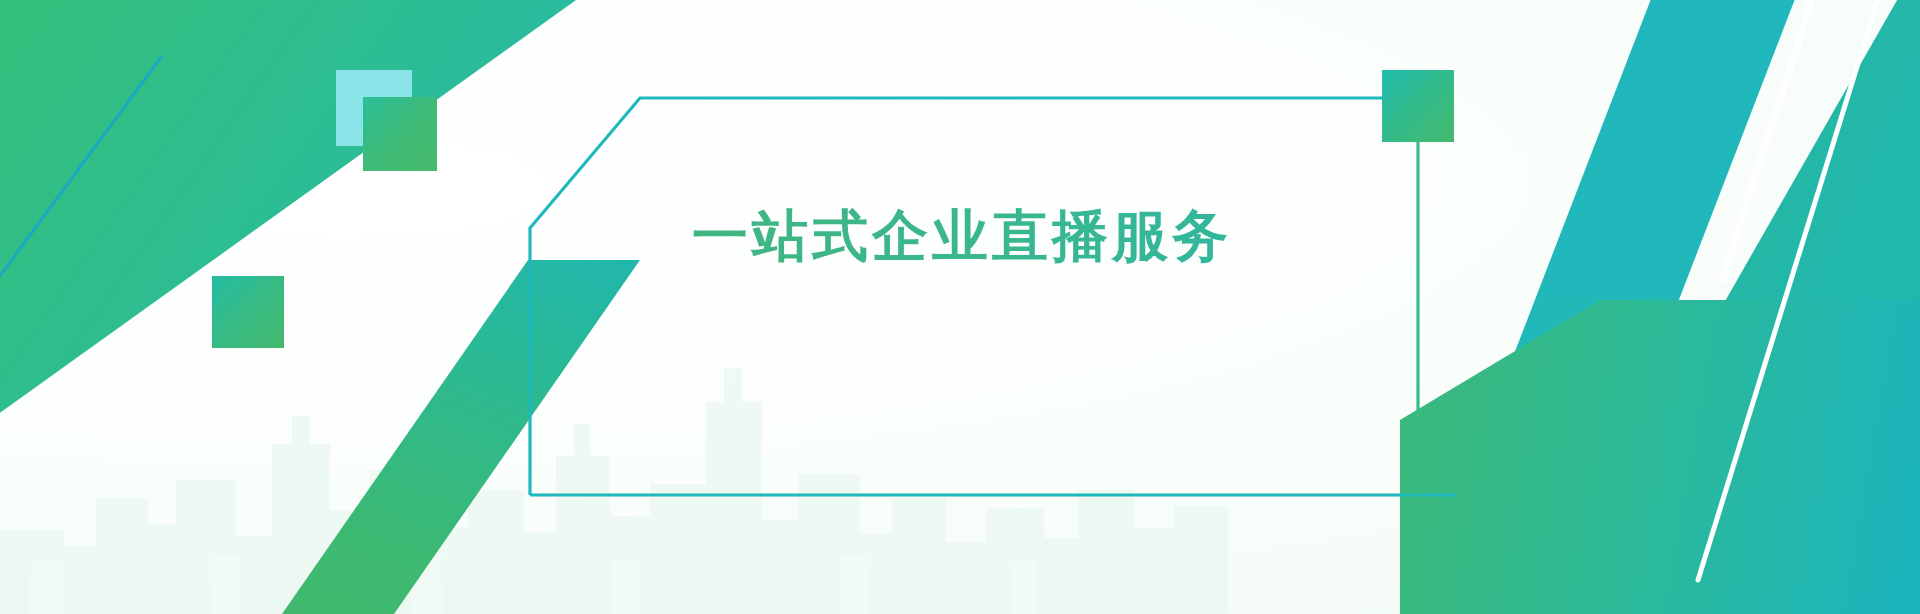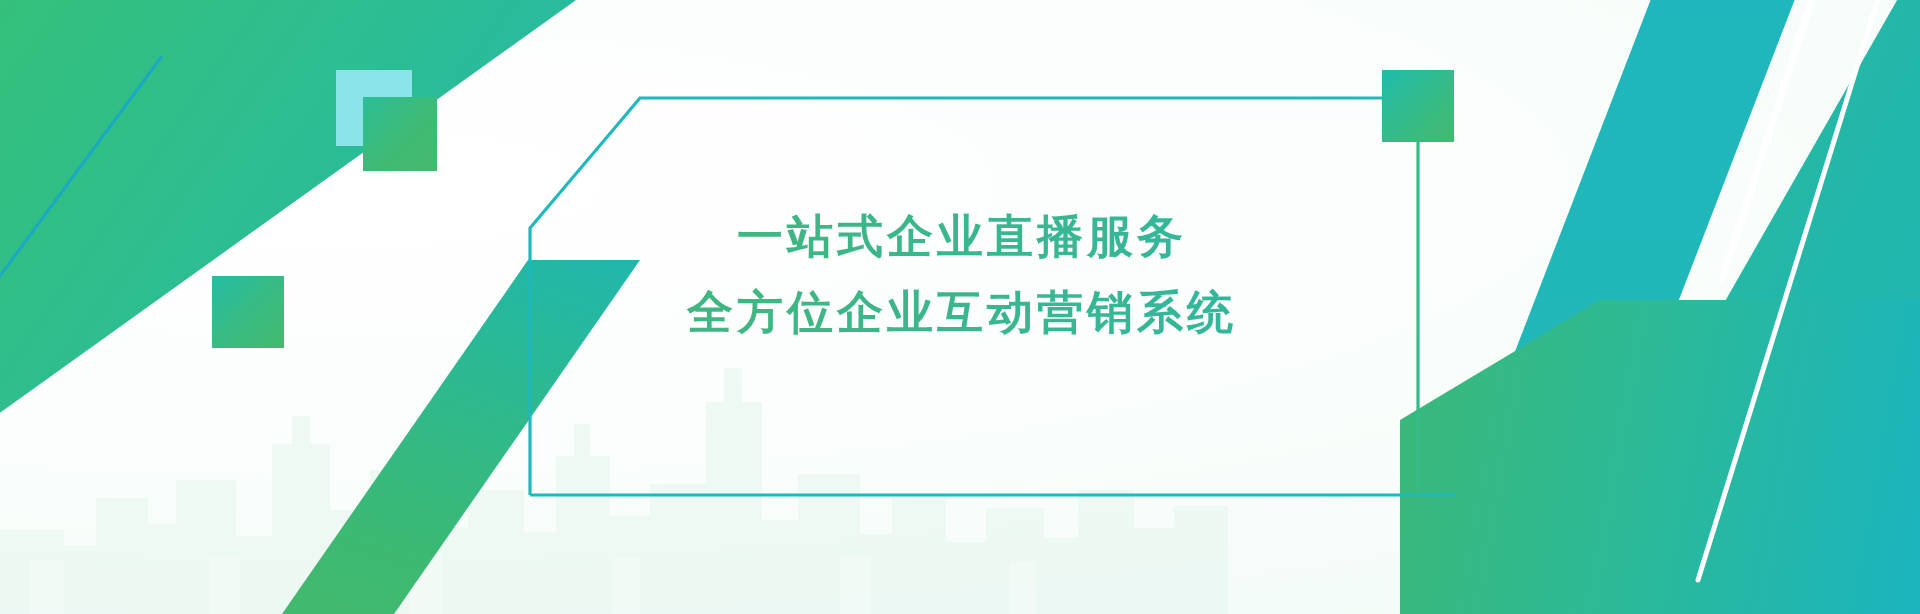--- a/index.html
+++ b/index.html
@@ -164,21 +164,21 @@
   .headline {
     position: absolute;
     left: 0;
     top: 198px;
     width: 1920px;
     text-align: center;
     z-index: 8;
   }
   .headline .line {
     display: block;
-    font-size: 46px;
+    font-size: 56px;
     line-height: 76px;
     font-weight: 700;
     letter-spacing: 4px;
     white-space: nowrap;
     background-image: linear-gradient(90deg, #4cb06c 0%, #3fb683 40%, #2fb7a2 70%, #20b6bd 100%);
     -webkit-background-clip: text;
     background-clip: text;
     color: transparent;
     -webkit-text-fill-color: transparent;
   }
@@ -270,16 +270,15 @@
       <path d="M 30 415 L 955 415" fill="none" stroke="#1fb8bd" stroke-width="3.2"></path>
 
       <path d="M 918 60 L 918 415" fill="none" stroke="#35bb87" stroke-width="3.2"></path>
     </svg>
   </div>
 
   <div class="sq sq-green-frame"></div>
 
   <div class="headline">
     <span class="line line-1">一站式企业直播服务</span>
-    <span class="line line-2">全方位企业互动营销系统</span>
   </div>
 
 </div>
 
 </body></html>

